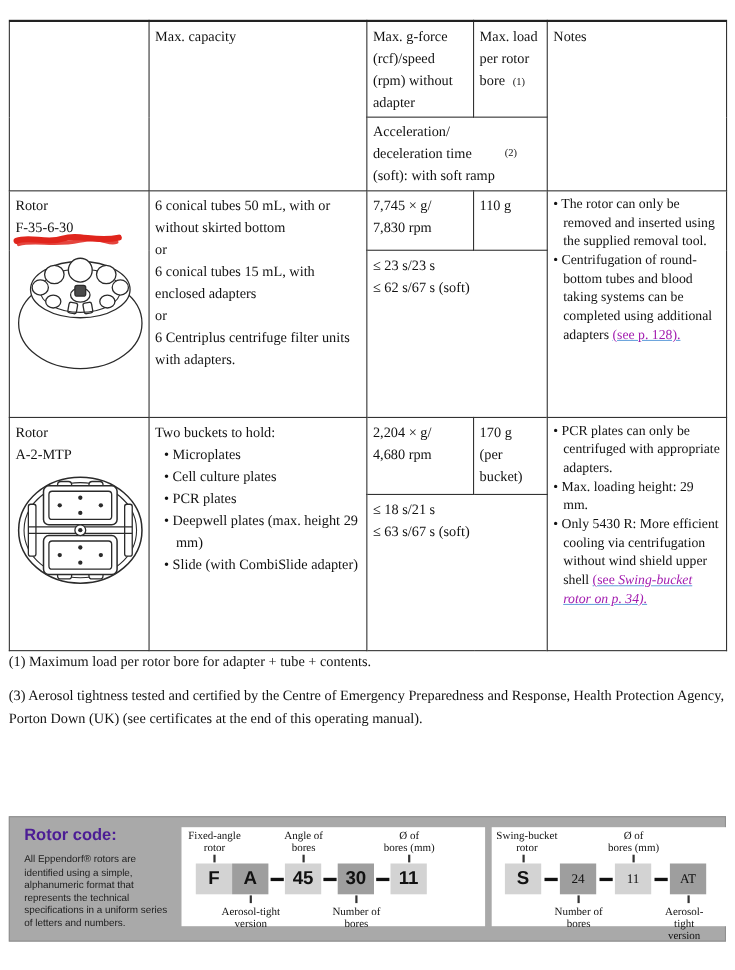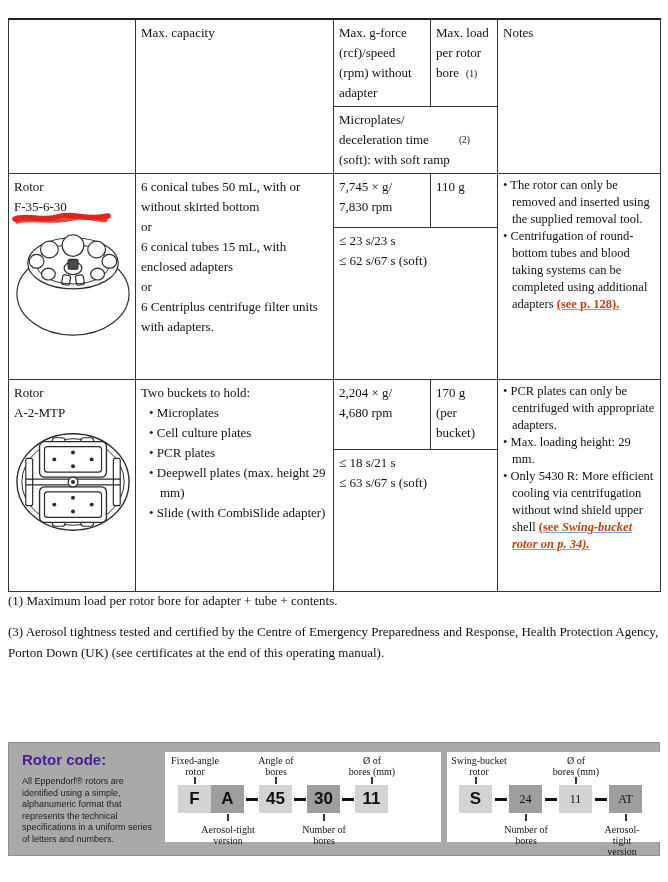--- a/index.html
+++ b/index.html
@@ -20,21 +20,21 @@
   .rname{line-height:20px;}
   .scribble{position:absolute;left:3px;top:37px;}
   .rimg{display:block;margin:3px 0 0 -1px;}
 
   ul.blist,ul.notes{margin:0;padding:0;list-style:none;}
   ul.blist li{padding-left:11px;text-indent:-11px;margin-left:8px;}
   ul.blist li::before{content:"• ";}
   ul.notes{font-size:12.5px;}
   ul.notes li{padding-left:9px;text-indent:-9px;line-height:17px;}
   ul.notes li::before{content:"• ";}
-  .seg-link,.seg-ilink{text-decoration:underline;text-decoration-color:#6ea6dd;color:#c2410c;cursor:pointer;font-weight:bold;}
+  .seg-link,.seg-ilink{text-decoration:underline;text-decoration-color:#6ea6dd;color:#a21caf;cursor:pointer;}
   .seg-ilink,.seg-i{font-style:italic;}
 
   
   .footnotes{position:absolute;left:8px;top:590px;width:652px;line-height:21px;}
   .footnotes p{margin:0 0 10px 0;}
 
   
   .rcode{position:absolute;left:8px;top:742px;width:650px;height:112px;background:#a9a9a9;
          border:1px solid #8f8f8f;font-family:"Liberation Sans",sans-serif;}
   .rcode-title{position:absolute;left:13px;top:8px;font-size:15px;font-weight:bold;color:#4c1d95;}
@@ -75,21 +75,21 @@
       <td rowspan="2"></td>
       <td rowspan="2"><span>Max. capacity</span></td>
       <td class="hdr3">
             <div>Max. g-force<br>(rcf)/speed<br>(rpm) without<br>adapter</div>
           </td>
       <td class="hdr4 load-hdr"><span>Max. load per rotor bore</span><span class="fnmark">(1)</span></td>
       <td rowspan="2"><span>Notes</span></td>
     </tr>
     <tr style="height:46px">
       <td colspan="2" class="hdrAccel">
-        <div>Microplates/</div>
+        <div>Acceleration/</div>
         <div class="accel-l2">
               <span>deceleration time</span>
               <span class="fnmark">(2)</span>
             </div>
         <div>(soft): with soft ramp</div>
       </td>
     </tr>
 
     <tr style="height:54px">
       <td rowspan="2" class="rotorcell">

